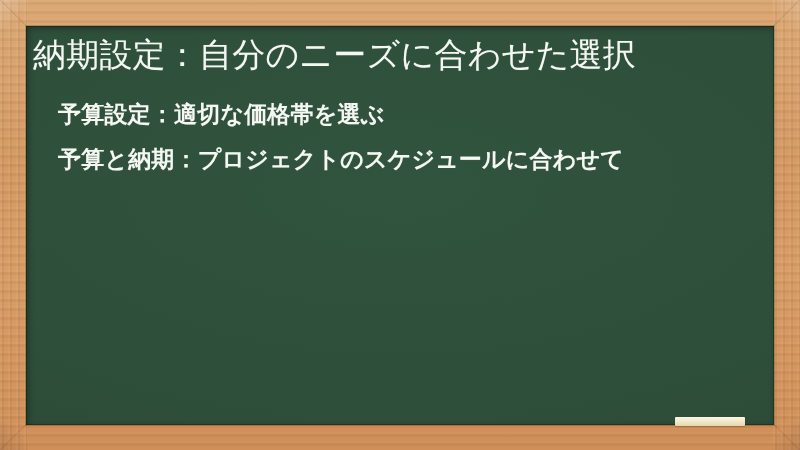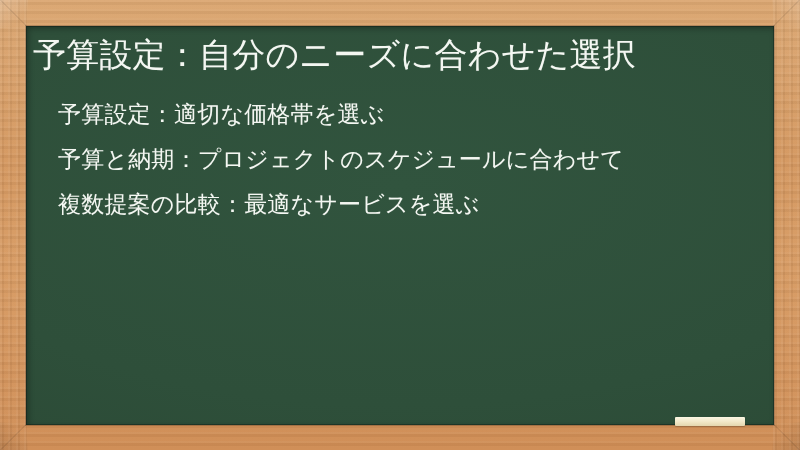--- a/index.html
+++ b/index.html
@@ -125,21 +125,21 @@
   
   #bullets {
     list-style: none;
     margin: 22px 0 0 0;
     padding: 0 0 0 25px;
   }
   #bullets li {
     color: #f4f7f2;
     font-size: 23px;
     line-height: 1.34;
-    font-weight: 400;
+    font-weight: 700;
     letter-spacing: 0.2px;
     margin: 8px 0 14px 0;
     max-width: 600px;
     text-shadow: 0 0 1px rgba(255,255,255,0.18);
   }
   #bullets li:last-child { margin-bottom: 0; }
 
   
   #chalk {
     position: absolute;
@@ -166,26 +166,25 @@
   <div class="miter br"></div>
 
   <div class="seam tl"></div>
   <div class="seam tr"></div>
   <div class="seam bl"></div>
   <div class="seam br"></div>
 
   <div id="board">
     <div id="board-inner">
 
-      <h1 id="title">予算設定：自分のニーズに合わせた選択</h1>
+      <h1 id="title">納期設定：自分のニーズに合わせた選択</h1>
 
       <ul id="bullets">
         <li>予算設定：適切な価格帯を選ぶ</li>
         <li>予算と納期：プロジェクトのスケジュールに合わせて</li>
-        <li>複数提案の比較：最適なサービスを選ぶ</li>
       </ul>
 
     </div>
   </div>
 
   <div id="chalk"></div>
 
 </div>
 
 </body></html>

